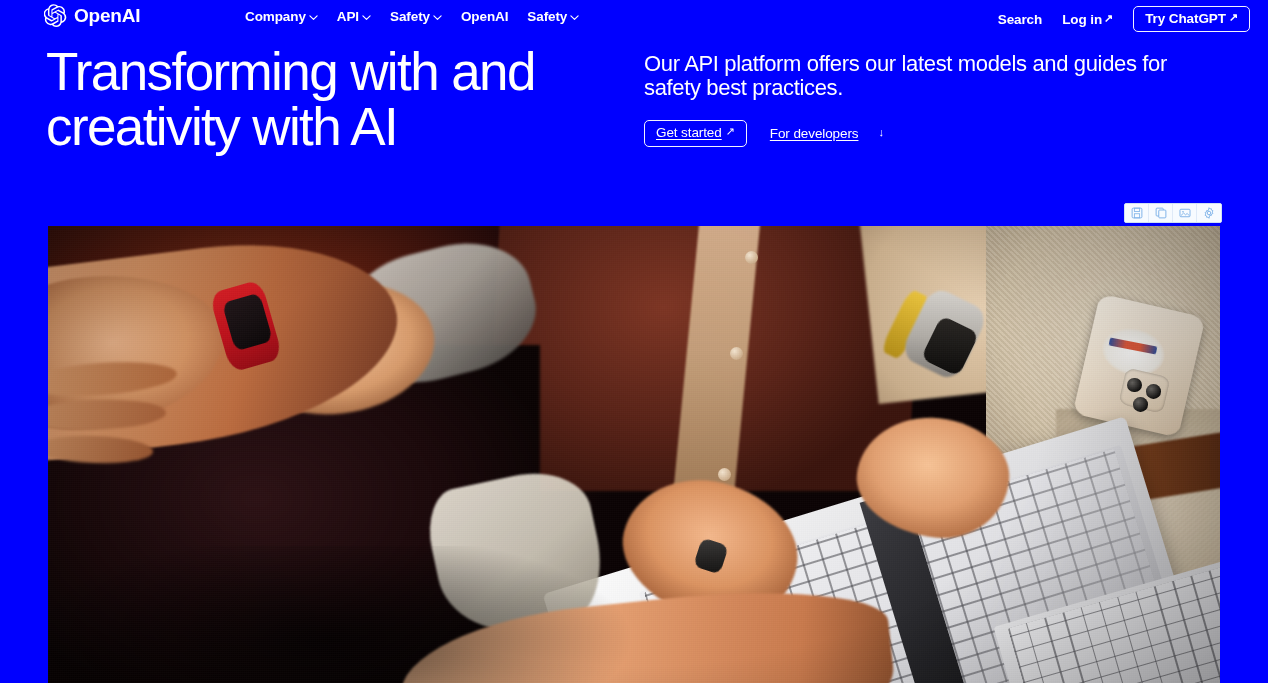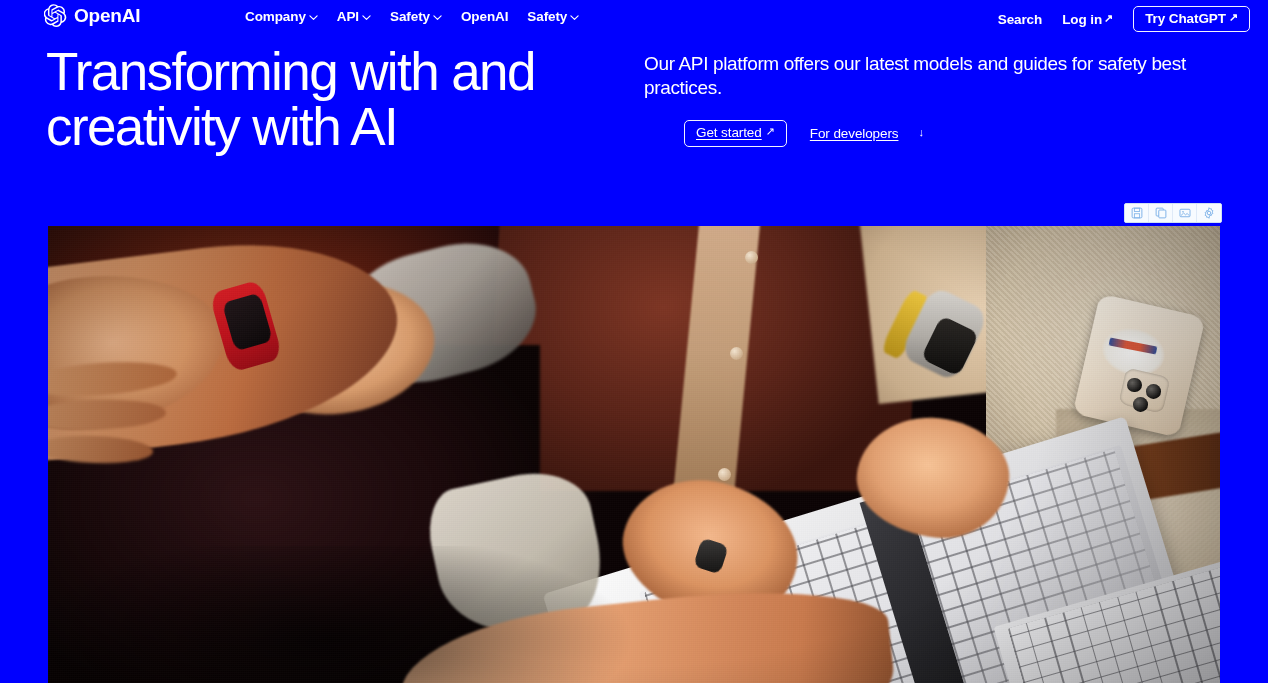--- a/index.html
+++ b/index.html
@@ -45,29 +45,29 @@
   }
 
   
   .hero-title {
     position:absolute; left:46px; top:44px; width:600px;
     color:#ffffff; font-size:53px; line-height:55px;
     font-weight:400; letter-spacing:-1.6px;
   }
   .hero-right { position:absolute; left:644px; top:52px; width:575px; }
   .hero-sub {
-    color:#ffffff; font-size:19px; line-height:24px;
+    color:#ffffff; font-size:22px; line-height:24px;
     font-weight:400; letter-spacing:-0.35px; max-width:565px;
   }
   .hero-actions { margin-top:20px; display:flex; align-items:center; gap:23px; }
   .btn-outline {
     border:1px solid rgba(255,255,255,0.95); border-radius:5px;
     padding:4px 11px 6px; display:inline-flex; align-items:center; gap:4px;
     color:#fff; font-size:13.5px; font-weight:500; letter-spacing:-0.1px;
-    text-decoration:none; cursor:pointer; background:transparent;margin-left:40px;
+    text-decoration:none; cursor:pointer; background:transparent;
   }
   .btn-outline .lbl { text-decoration:underline; text-underline-offset:2px; }
   .link-underline {
     color:#fff; font-size:13.5px; font-weight:500; letter-spacing:-0.1px;
     display:inline-flex; align-items:center; gap:20px; cursor:pointer; text-decoration:none;
   }
   .link-underline .lbl { text-decoration:underline; text-underline-offset:2px; }
 
   
   .img-toolbar {

